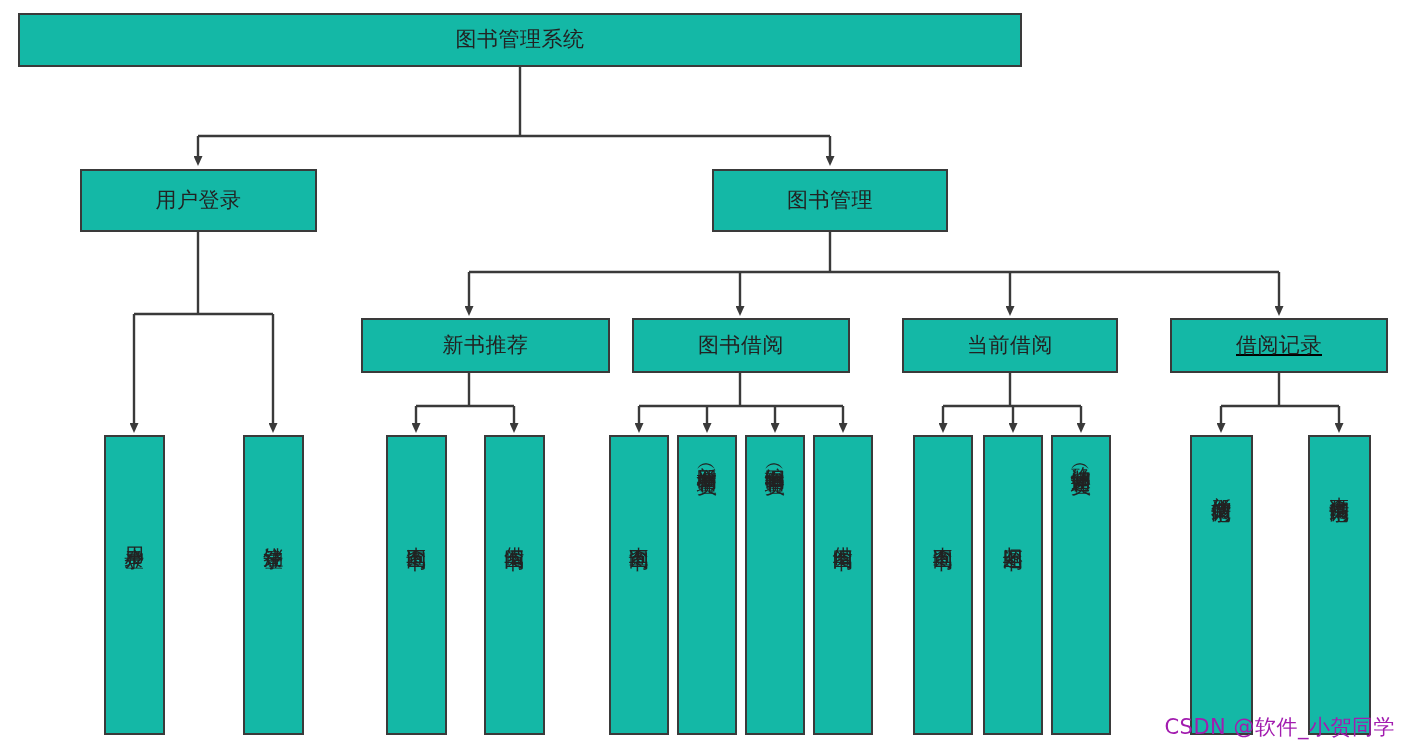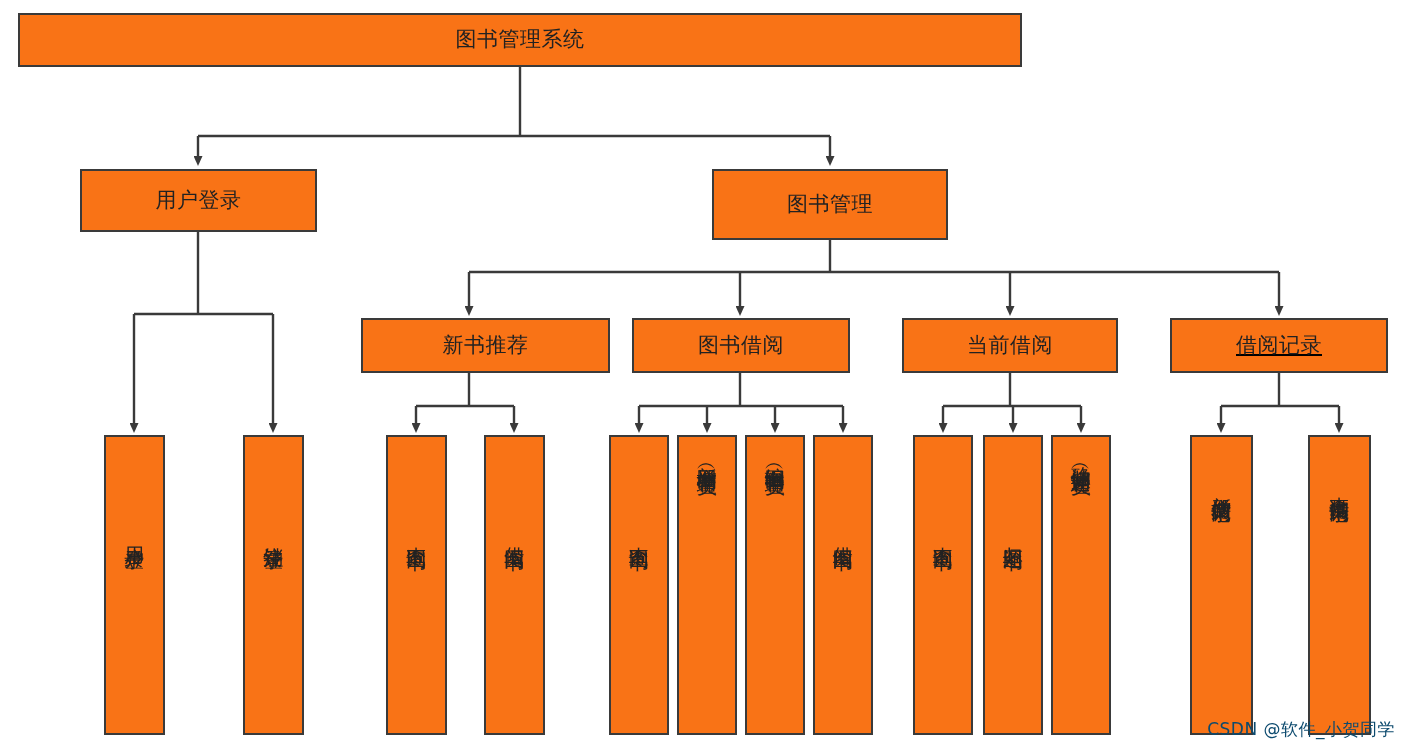--- a/index.html
+++ b/index.html
@@ -21,21 +21,21 @@
     position: absolute;
     left: 0;
     top: 0;
     width: 1405px;
     height: 747px;
   }
   .node {
     position: absolute;
     box-sizing: border-box;
     border: 2.2px solid #3a3a3a;
-    background: #f97316;
+    background: #14b8a6;
     display: flex;
     align-items: center;
     justify-content: center;
     z-index: 5;
   }
   .node-label {
     color: #222222;
     font-size: 21px;
     line-height: 1.12;
     letter-spacing: 0.5px;
@@ -57,22 +57,22 @@
   .node.vertical.mid .node-label {
     margin-top: 80px;
   }
   .node.vertical.mid3 .node-label {
     margin-top: 30px;
   }
   #watermark {
     position: absolute;
     right: 10px;
     bottom: 6px;
-    font-size: 17px;
-    color: #0c4a6e;
+    font-size: 21px;
+    color: #a21caf;
     letter-spacing: 0.5px;
     white-space: nowrap;
     z-index: 20;
   }
 </style>
 </head>
 <body>
 
 <div id="diagram-root">
 
@@ -126,21 +126,21 @@
     </g>
   </svg>
 
   <div class="node" style="left:18px; top:13px; width:1004px; height:54px;">
     <span class="node-label">图书管理系统</span>
   </div>
 
   <div class="node" style="left:80px; top:169px; width:237px; height:63px;">
     <span class="node-label">用户登录</span>
   </div>
-  <div class="node" style="left:712px; top:169px; width:236px; height:71px;">
+  <div class="node" style="left:712px; top:169px; width:236px; height:63px;">
     <span class="node-label">图书管理</span>
   </div>
 
   <div class="node" style="left:361px; top:318px; width:249px; height:55px;">
     <span class="node-label">新书推荐</span>
   </div>
   <div class="node" style="left:632px; top:318px; width:218px; height:55px;">
     <span class="node-label">图书借阅</span>
   </div>
   <div class="node" style="left:902px; top:318px; width:216px; height:55px;">

